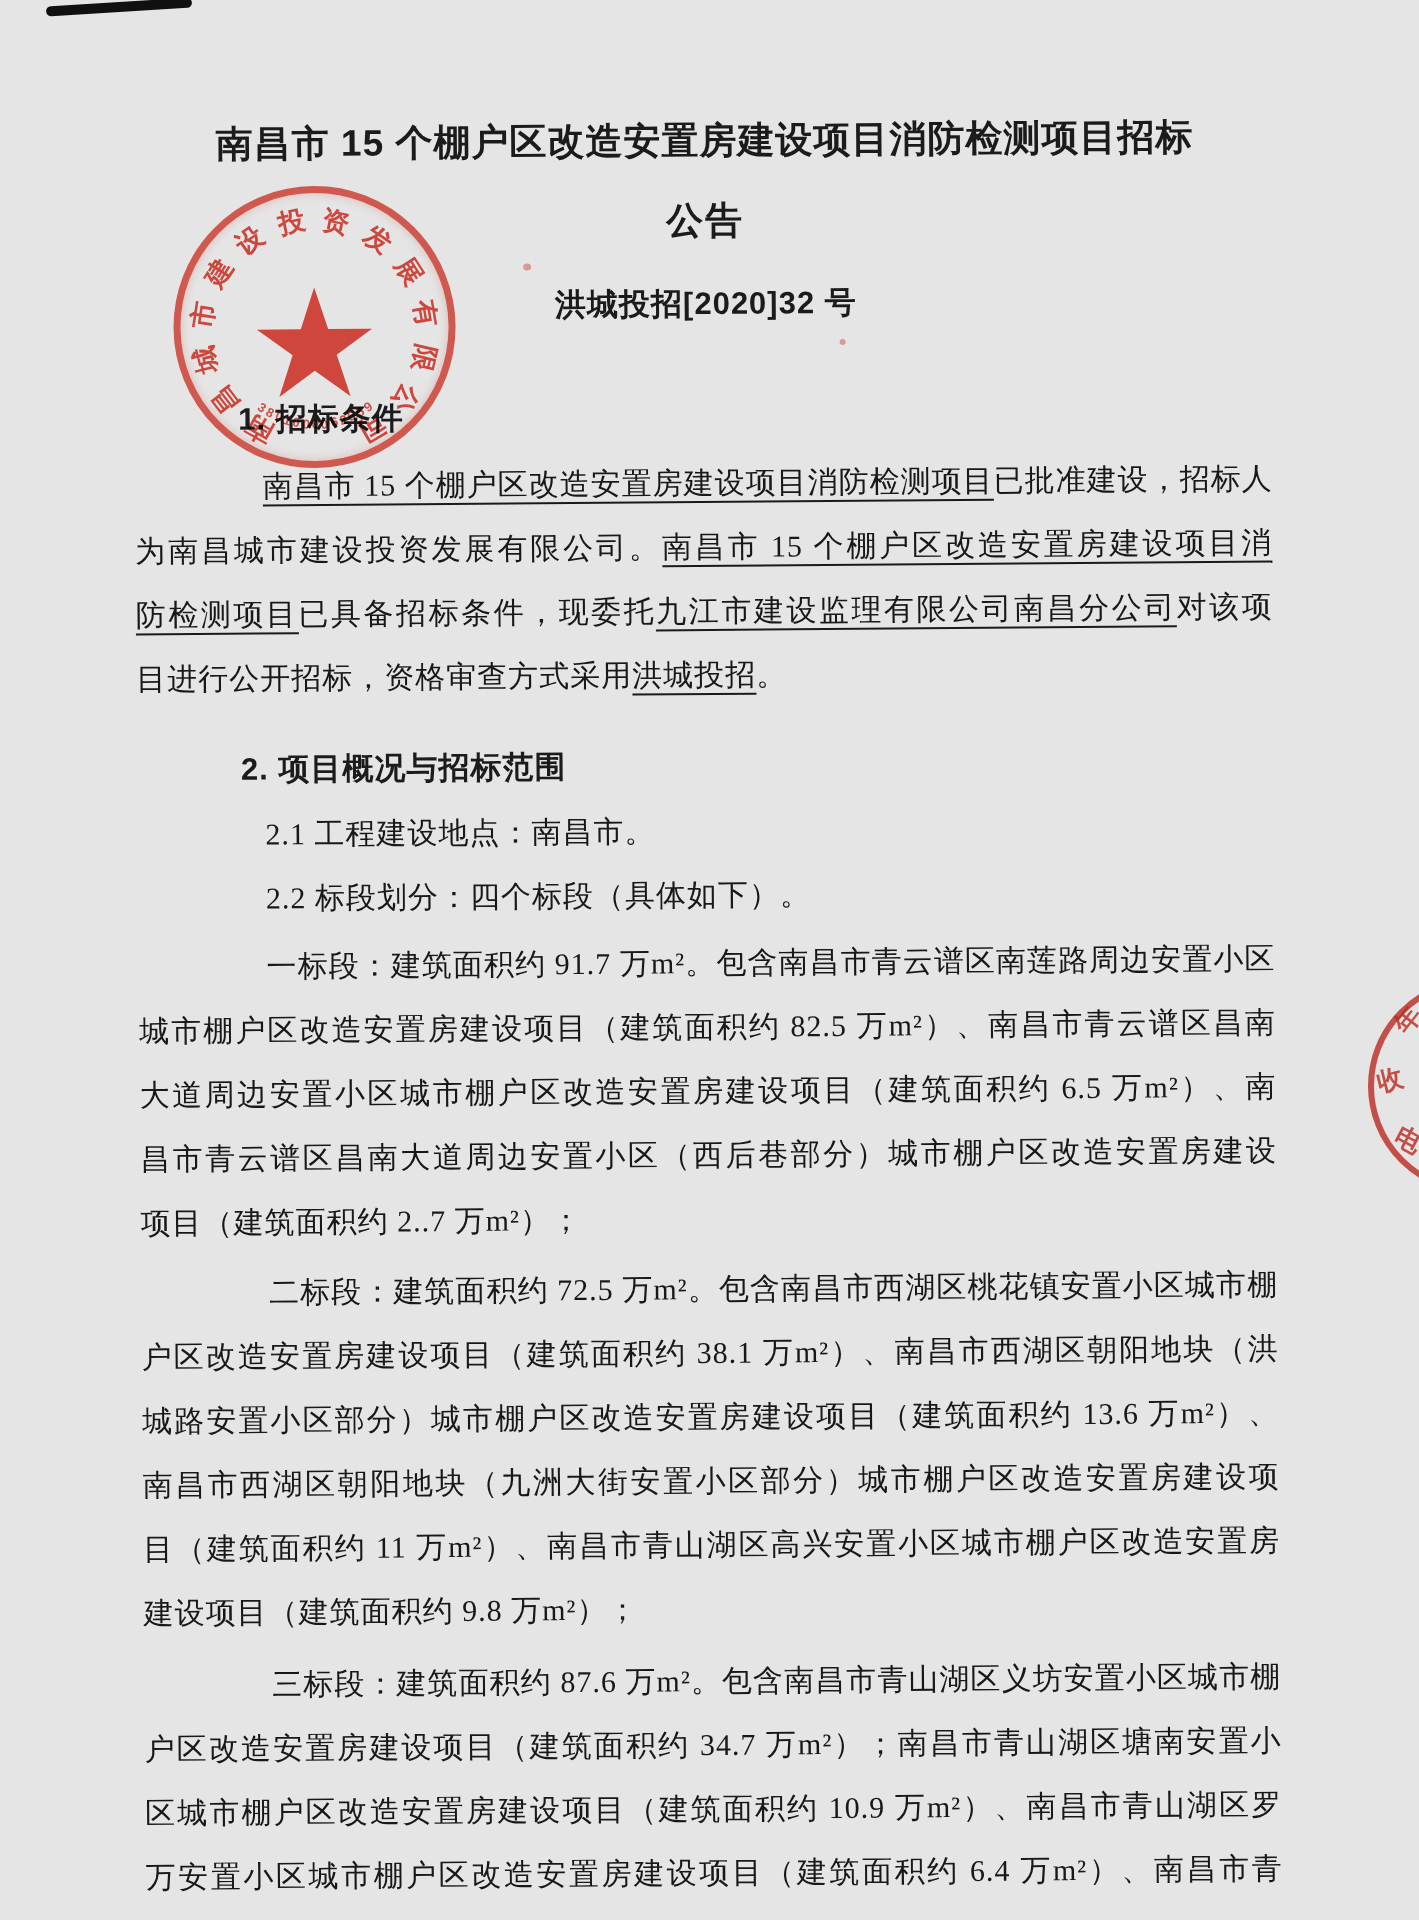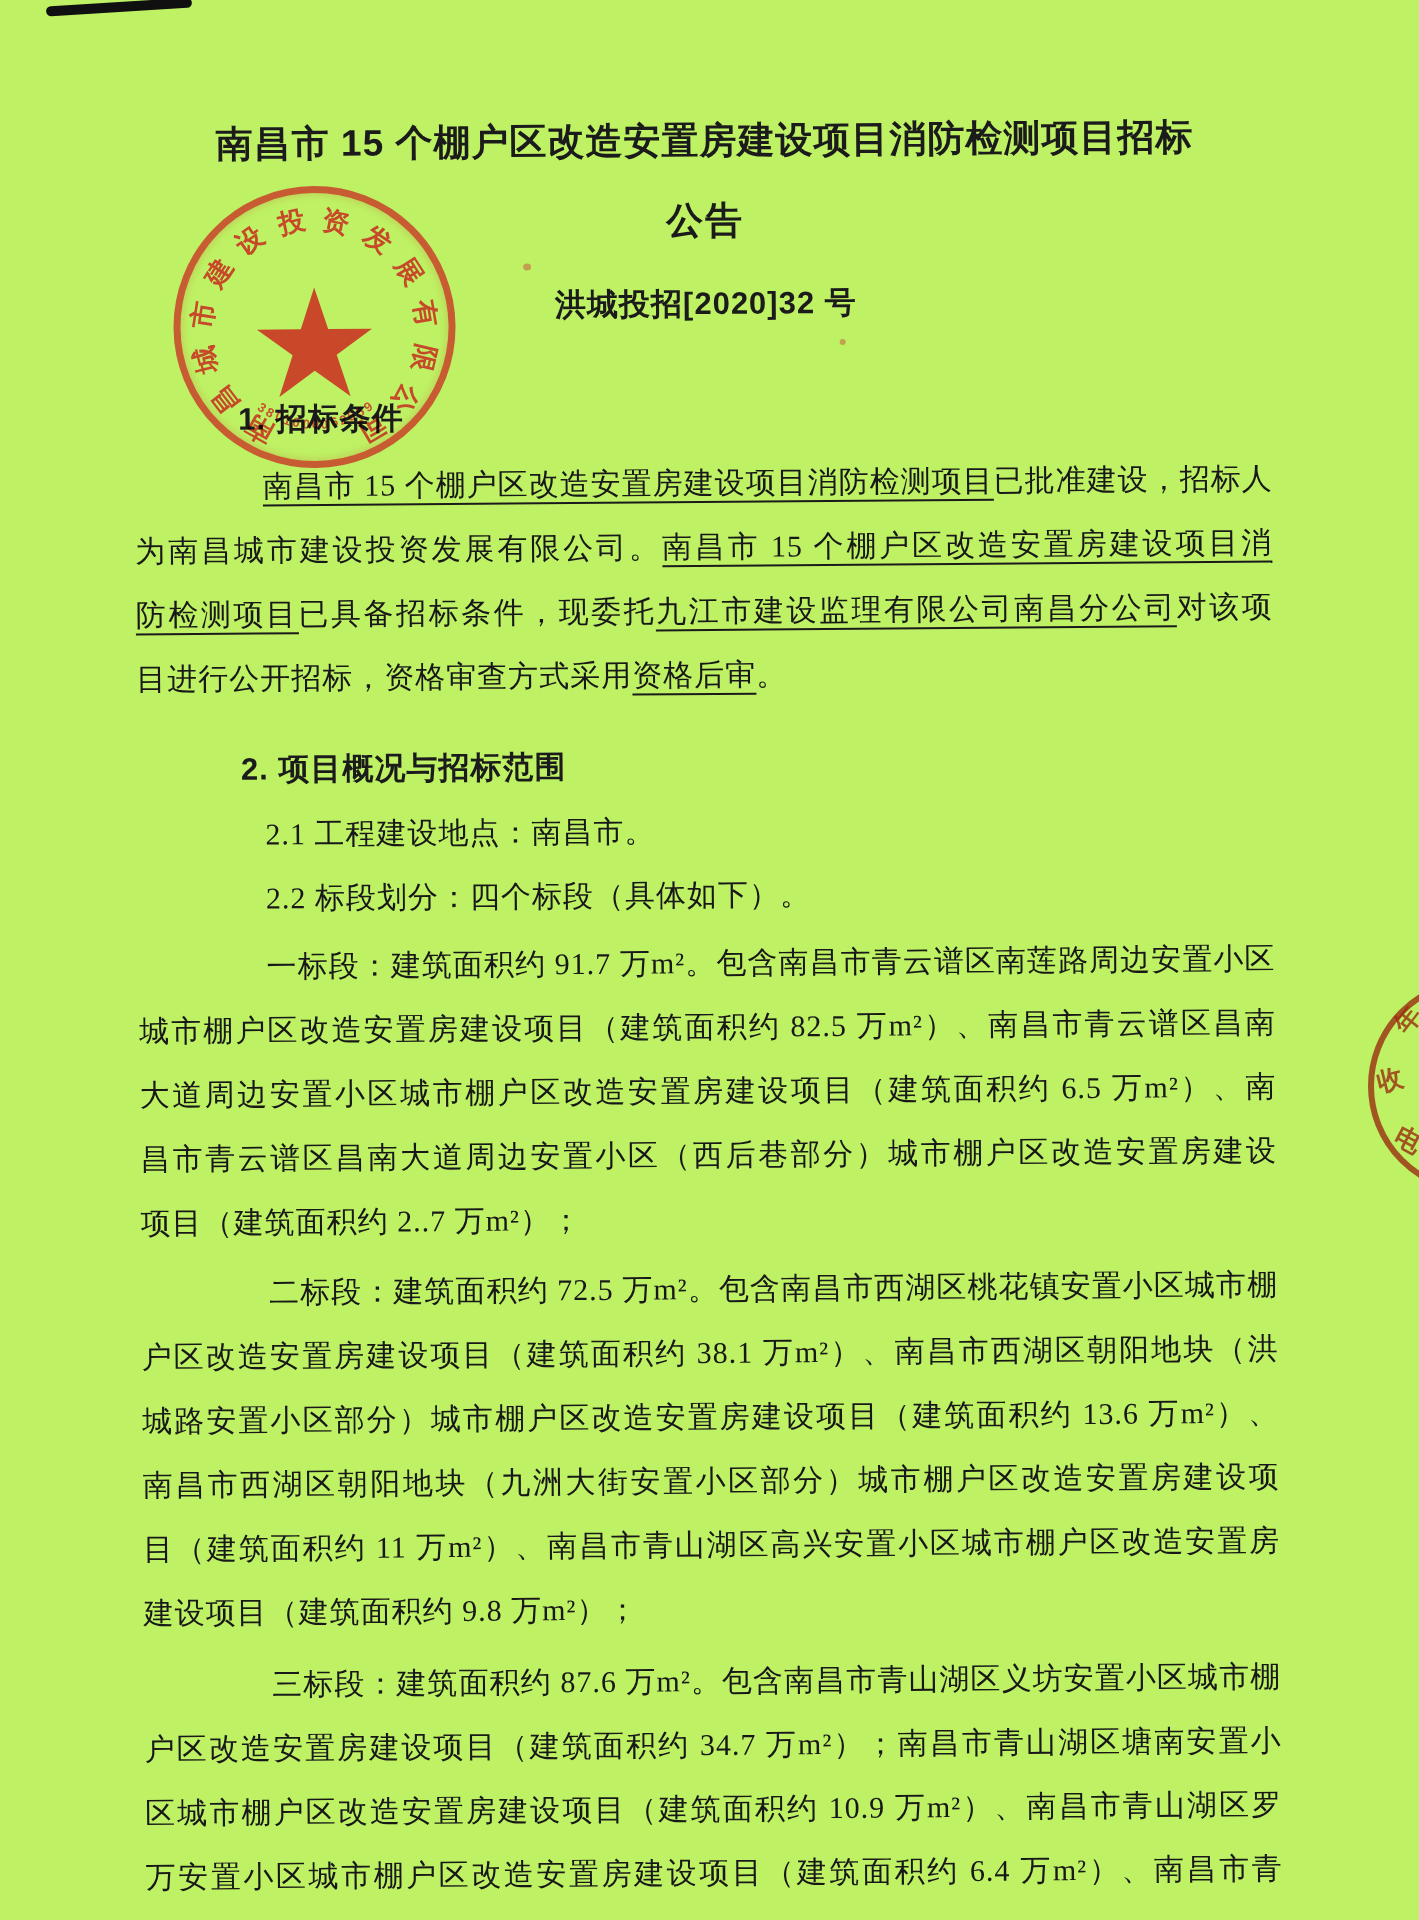--- a/index.html
+++ b/index.html
@@ -1,16 +1,16 @@
 <!DOCTYPE html>
 <html><head>
 <meta charset="utf-8">
 <style>
   html,body{margin:0;padding:0;}
-  .doc{position:relative;width:1419px;height:1920px;background:#bef264;overflow:hidden;
+  .doc{position:relative;width:1419px;height:1920px;background:#e5e5e5;overflow:hidden;
        font-family:"Liberation Serif", serif;color:#1b1b1b;}
   .streak{position:absolute;left:46px;top:2px;width:146px;height:10px;background:#101010;
           border-radius:5px;transform:rotate(-3.5deg);}
   .content{position:absolute;left:0;top:0;width:1419px;height:1920px;
            transform:rotate(-0.45deg);transform-origin:50% 40%;}
   .title{width:100%;text-align:center;font-family:"Liberation Sans",sans-serif;font-weight:bold;}
   .t1{margin-top:118px;height:46px;font-size:37px;letter-spacing:1px;line-height:46px;}
   .t2{margin-top:34px;height:46px;font-size:37px;letter-spacing:2px;line-height:46px;}
   .dn{margin-top:40px;height:40px;font-size:31px;line-height:40px;letter-spacing:1px;}
   .body{margin-left:137px;width:1137px;}
@@ -92,21 +92,21 @@
         <span class="seal-dg" style="left: 185.836px; top: 226.335px; transform: translate(-50%, -50%) rotate(330.833deg);">5</span>
         <span class="seal-dg" style="left: 193.769px; top: 221.362px; transform: translate(-50%, -50%) rotate(325deg);">9</span>
       </div>
 
     <div class="body">
       <div class="bh h1">1.  招标条件</div>
       <div class="para p1">
           <div class="line ind"><span class="u">南昌市 15 个棚户区改造安置房建设项目消防检测项目</span><span>已批准建设，招标人</span></div>
           <div class="line"><span>为南昌城市建设投资发展有限公司。</span><span class="u">南昌市 15 个棚户区改造安置房建设项目消</span></div>
           <div class="line"><span class="u">防检测项目</span><span>已具备招标条件，现委托</span><span class="u">九江市建设监理有限公司南昌分公司</span><span>对该项</span></div>
-          <div class="line nj"><span>目进行公开招标，资格审查方式采用</span><span class="u">资格后审</span><span>。</span></div>
+          <div class="line nj"><span>目进行公开招标，资格审查方式采用</span><span class="u">洪城投招</span><span>。</span></div>
         </div>
       <div class="bh h2">2.  项目概况与招标范围</div>
       <div class="para">
           <div class="line ind nj"><span>2.1 工程建设地点：南昌市。</span></div>
         </div>
       <div class="para">
           <div class="line ind nj"><span>2.2 标段划分：四个标段（具体如下）。</span></div>
         </div>
       <div class="para bid1">
           <div class="line ind"><span>一标段：建筑面积约 91.7 万m²。包含南昌市青云谱区南莲路周边安置小区</span></div>

